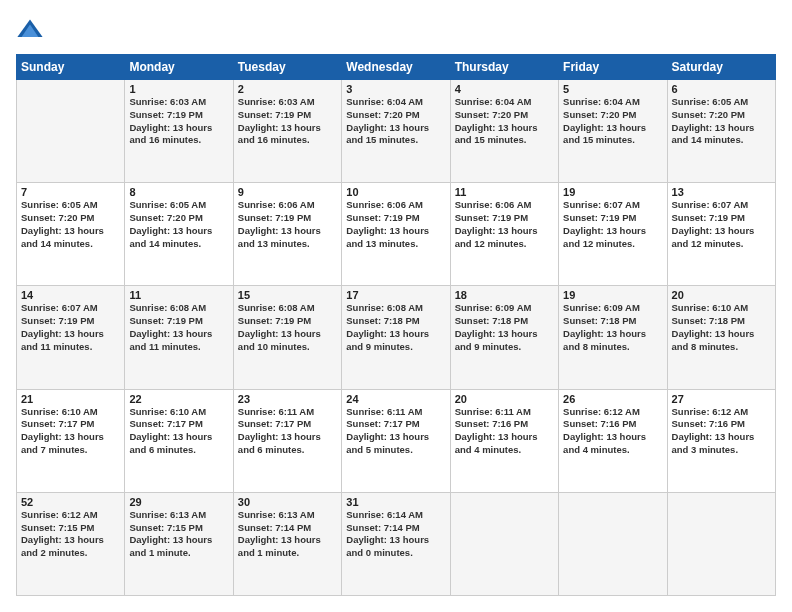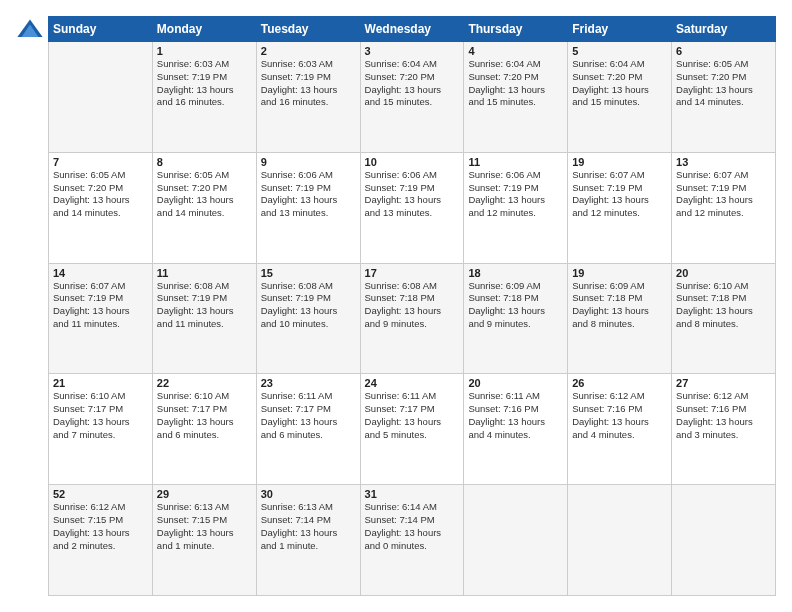--- a/index.html
+++ b/index.html
@@ -8,20 +8,21 @@
       background: #fff;
       width: 792px;
       height: 612px;
       overflow: hidden;
     }
     .page {
       width: 792px;
       height: 612px;
       padding: 16px;
       display: flex;
+      flex-direction: column;
     }
     .header {
       display: flex;
       justify-content: space-between;
       align-items: flex-start;
       margin-bottom: 10px;
     }
     .logo {
       display: flex;
       align-items: center;
@@ -86,20 +87,21 @@
       font-weight: bold;
       font-size: 11px;
       color: #222;
       display: block;
       margin-bottom: 1px;
     }
     .cell-text {
       font-size: 9.5px;
       color: #333;
       line-height: 1.35;
+      font-weight: bold;
     }
     .empty-cell {
       background: #f9f9f9;
     }
   </style>
 </head>
 <body>
 
 <div class="page">
   <div class="header">

